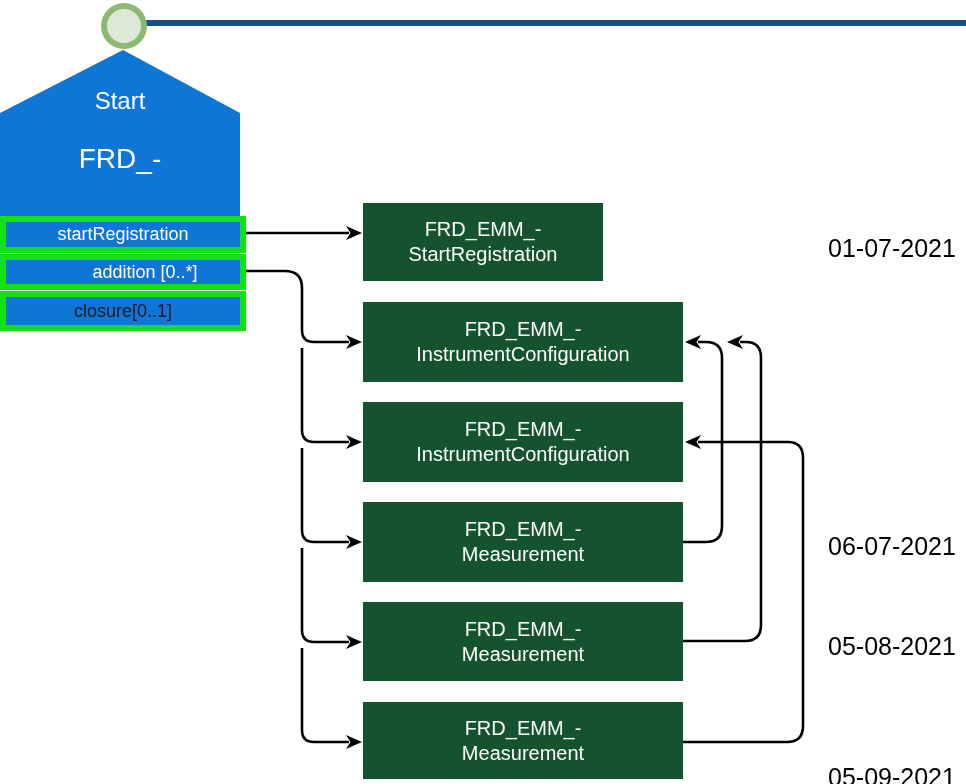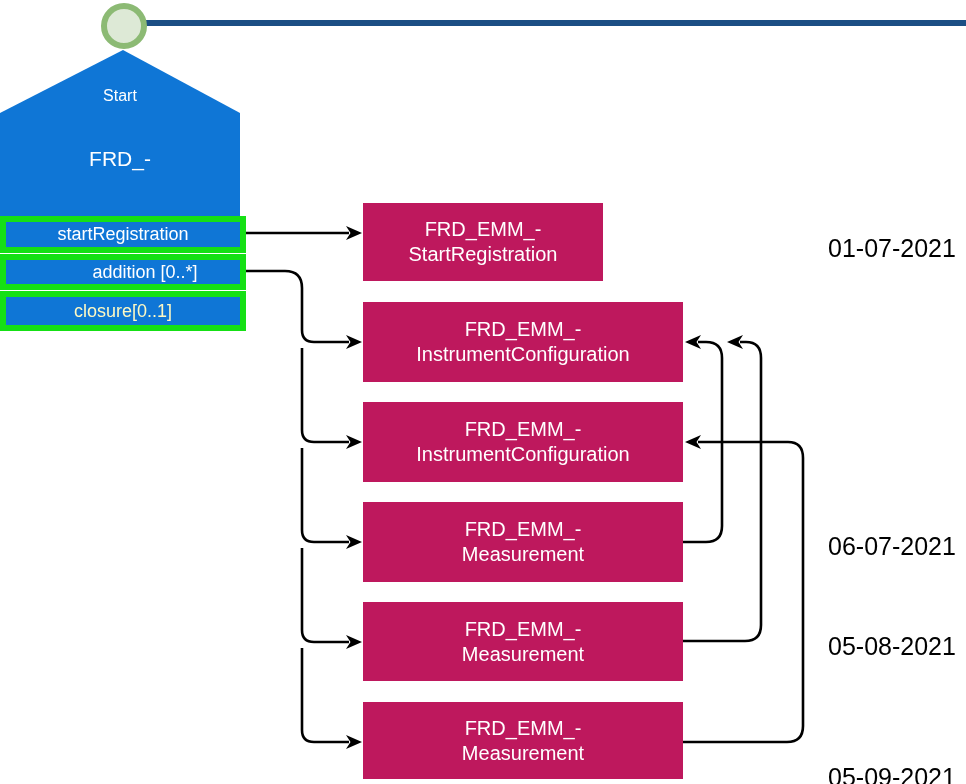--- a/index.html
+++ b/index.html
@@ -13,35 +13,35 @@
   #start-circle{
     left:101px;top:3px;width:34px;height:34px;border:6px solid #8cba74;
     background:#dde9d6;border-radius:50%;
   }
   
   #wires{left:0;top:0;width:966px;height:784px;}
   #wires path.wire{fill:none;stroke:#000;stroke-width:2.6px;}
   #wires path.head{fill:#000;stroke:none;}
   
   .node-text{color:#fff;text-align:center;}
-  #start-title{left:0;top:87px;width:240px;font-size:16px;}
-  #start-name{left:0;top:146px;width:240px;font-size:21px;line-height:25px;}
+  #start-title{left:0;top:87px;width:240px;font-size:24px;}
+  #start-name{left:0;top:146px;width:240px;font-size:28px;line-height:25px;}
   
   .row{
     left:0;width:246px;box-sizing:border-box;border:6px solid #15e015;
     background:#0f76d6;color:#fff;font-size:18px;display:flex;
     align-items:center;justify-content:center;
   }
   #row-start{top:216px;height:37px;}
   #row-addition{top:254px;height:36px;padding-left:44px;}
   #row-closure{top:291px;height:40px;}
-  #row-closure .row-label{color:#fef9c3;}
+  #row-closure .row-label{color:#0f172a;}
   
   .ebox{
-    background:#be185d;color:#fff;font-size:20px;line-height:25px;text-align:center;
+    background:#14532d;color:#fff;font-size:20px;line-height:25px;text-align:center;
     display:flex;flex-direction:column;align-items:center;justify-content:center;
   }
   #ebox-0{left:363px;top:203px;width:240px;height:78px;}
   #ebox-1{left:363px;top:302px;width:320px;height:80px;}
   #ebox-2{left:363px;top:402px;width:320px;height:80px;}
   #ebox-3{left:363px;top:502px;width:320px;height:80px;}
   #ebox-4{left:363px;top:602px;width:320px;height:79px;}
   #ebox-5{left:363px;top:702px;width:320px;height:77px;}
   
   .date{left:828px;width:134px;font-size:25px;color:#000;}

